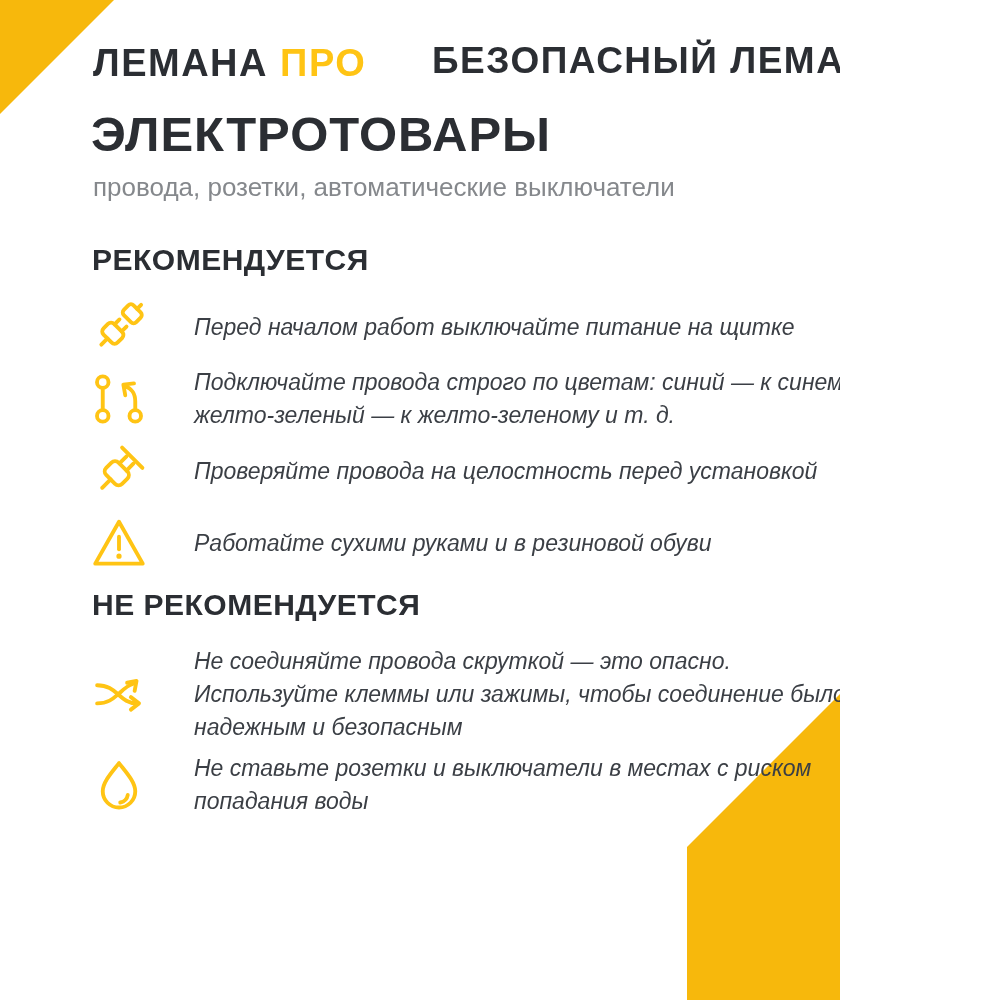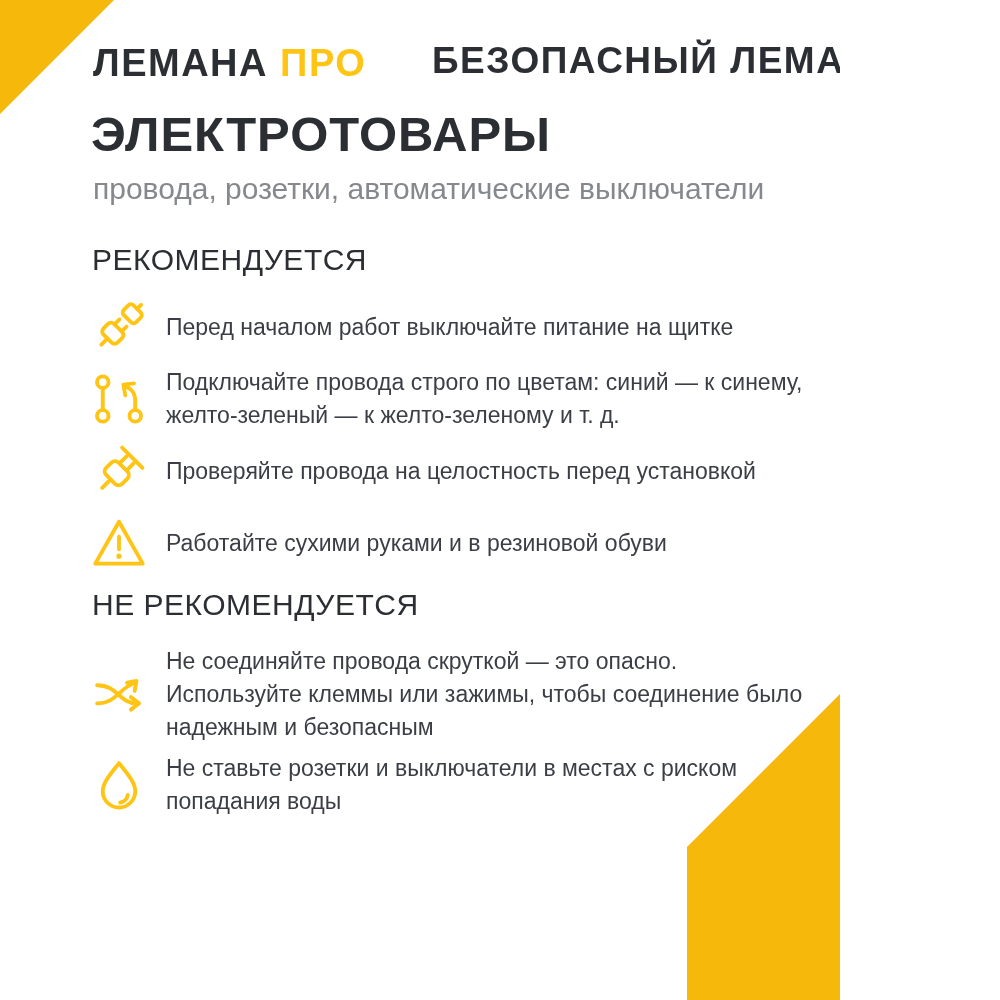--- a/index.html
+++ b/index.html
@@ -15,36 +15,36 @@
   .corner-br{position:absolute;right:0;bottom:0;width:153px;height:306px;
     background:var(--brand-yellow);clip-path:polygon(100% 0,0 50%,0 100%,100% 100%);}
   
   .logo{position:absolute;left:93px;top:42px;font-size:38px;font-weight:900;
     letter-spacing:1.5px;white-space:nowrap;}
   .logo .accent{color:var(--accent-yellow);}
   .program-title{position:absolute;left:432px;top:40px;font-size:37px;font-weight:800;
     letter-spacing:1.5px;white-space:nowrap;}
   .page-title{position:absolute;left:91px;top:106px;font-size:49px;font-weight:900;
     letter-spacing:1px;white-space:nowrap;}
-  .page-subtitle{position:absolute;left:93px;top:172px;font-size:30px;
+  .page-subtitle{position:absolute;left:93px;top:172px;font-size:26px;
     color:var(--subtitle-gray);white-space:nowrap;}
   
-  .section-heading{position:absolute;left:92px;font-size:30px;font-weight:400;
+  .section-heading{position:absolute;left:92px;font-size:30px;font-weight:700;
     letter-spacing:0.5px;white-space:nowrap;}
   #heading-recommended{top:243px;}
   #heading-not-recommended{top:588px;}
   .rows{position:absolute;left:88px;width:800px;}
   #rows-recommended{top:294px;}
   #rows-not-recommended{top:642px;}
   .row{display:flex;align-items:center;min-height:66px;margin-bottom:6px;}
   .row.tall{min-height:104px;align-items:center;}
   .icon-box{flex:0 0 62px;height:62px;display:flex;align-items:center;justify-content:center;}
   .icon-box svg{width:60px;height:60px;display:block;}
-  .item-text{margin-left:16px;font-size:23px;line-height:33px;
-    color:var(--body-text);white-space:pre-line;}
+  .item-text{margin-left:44px;font-size:23px;line-height:33px;
+    color:var(--body-text);white-space:pre-line;font-style:italic;}
   .ico{fill:none;stroke:var(--accent-yellow);stroke-width:3.1;
     stroke-linecap:round;stroke-linejoin:round;}
   
   .mascot{position:absolute;left:845px;top:858px;width:135px;height:112px;}
 </style>
 </head>
 <body>
 
 <div class="canvas">
 

